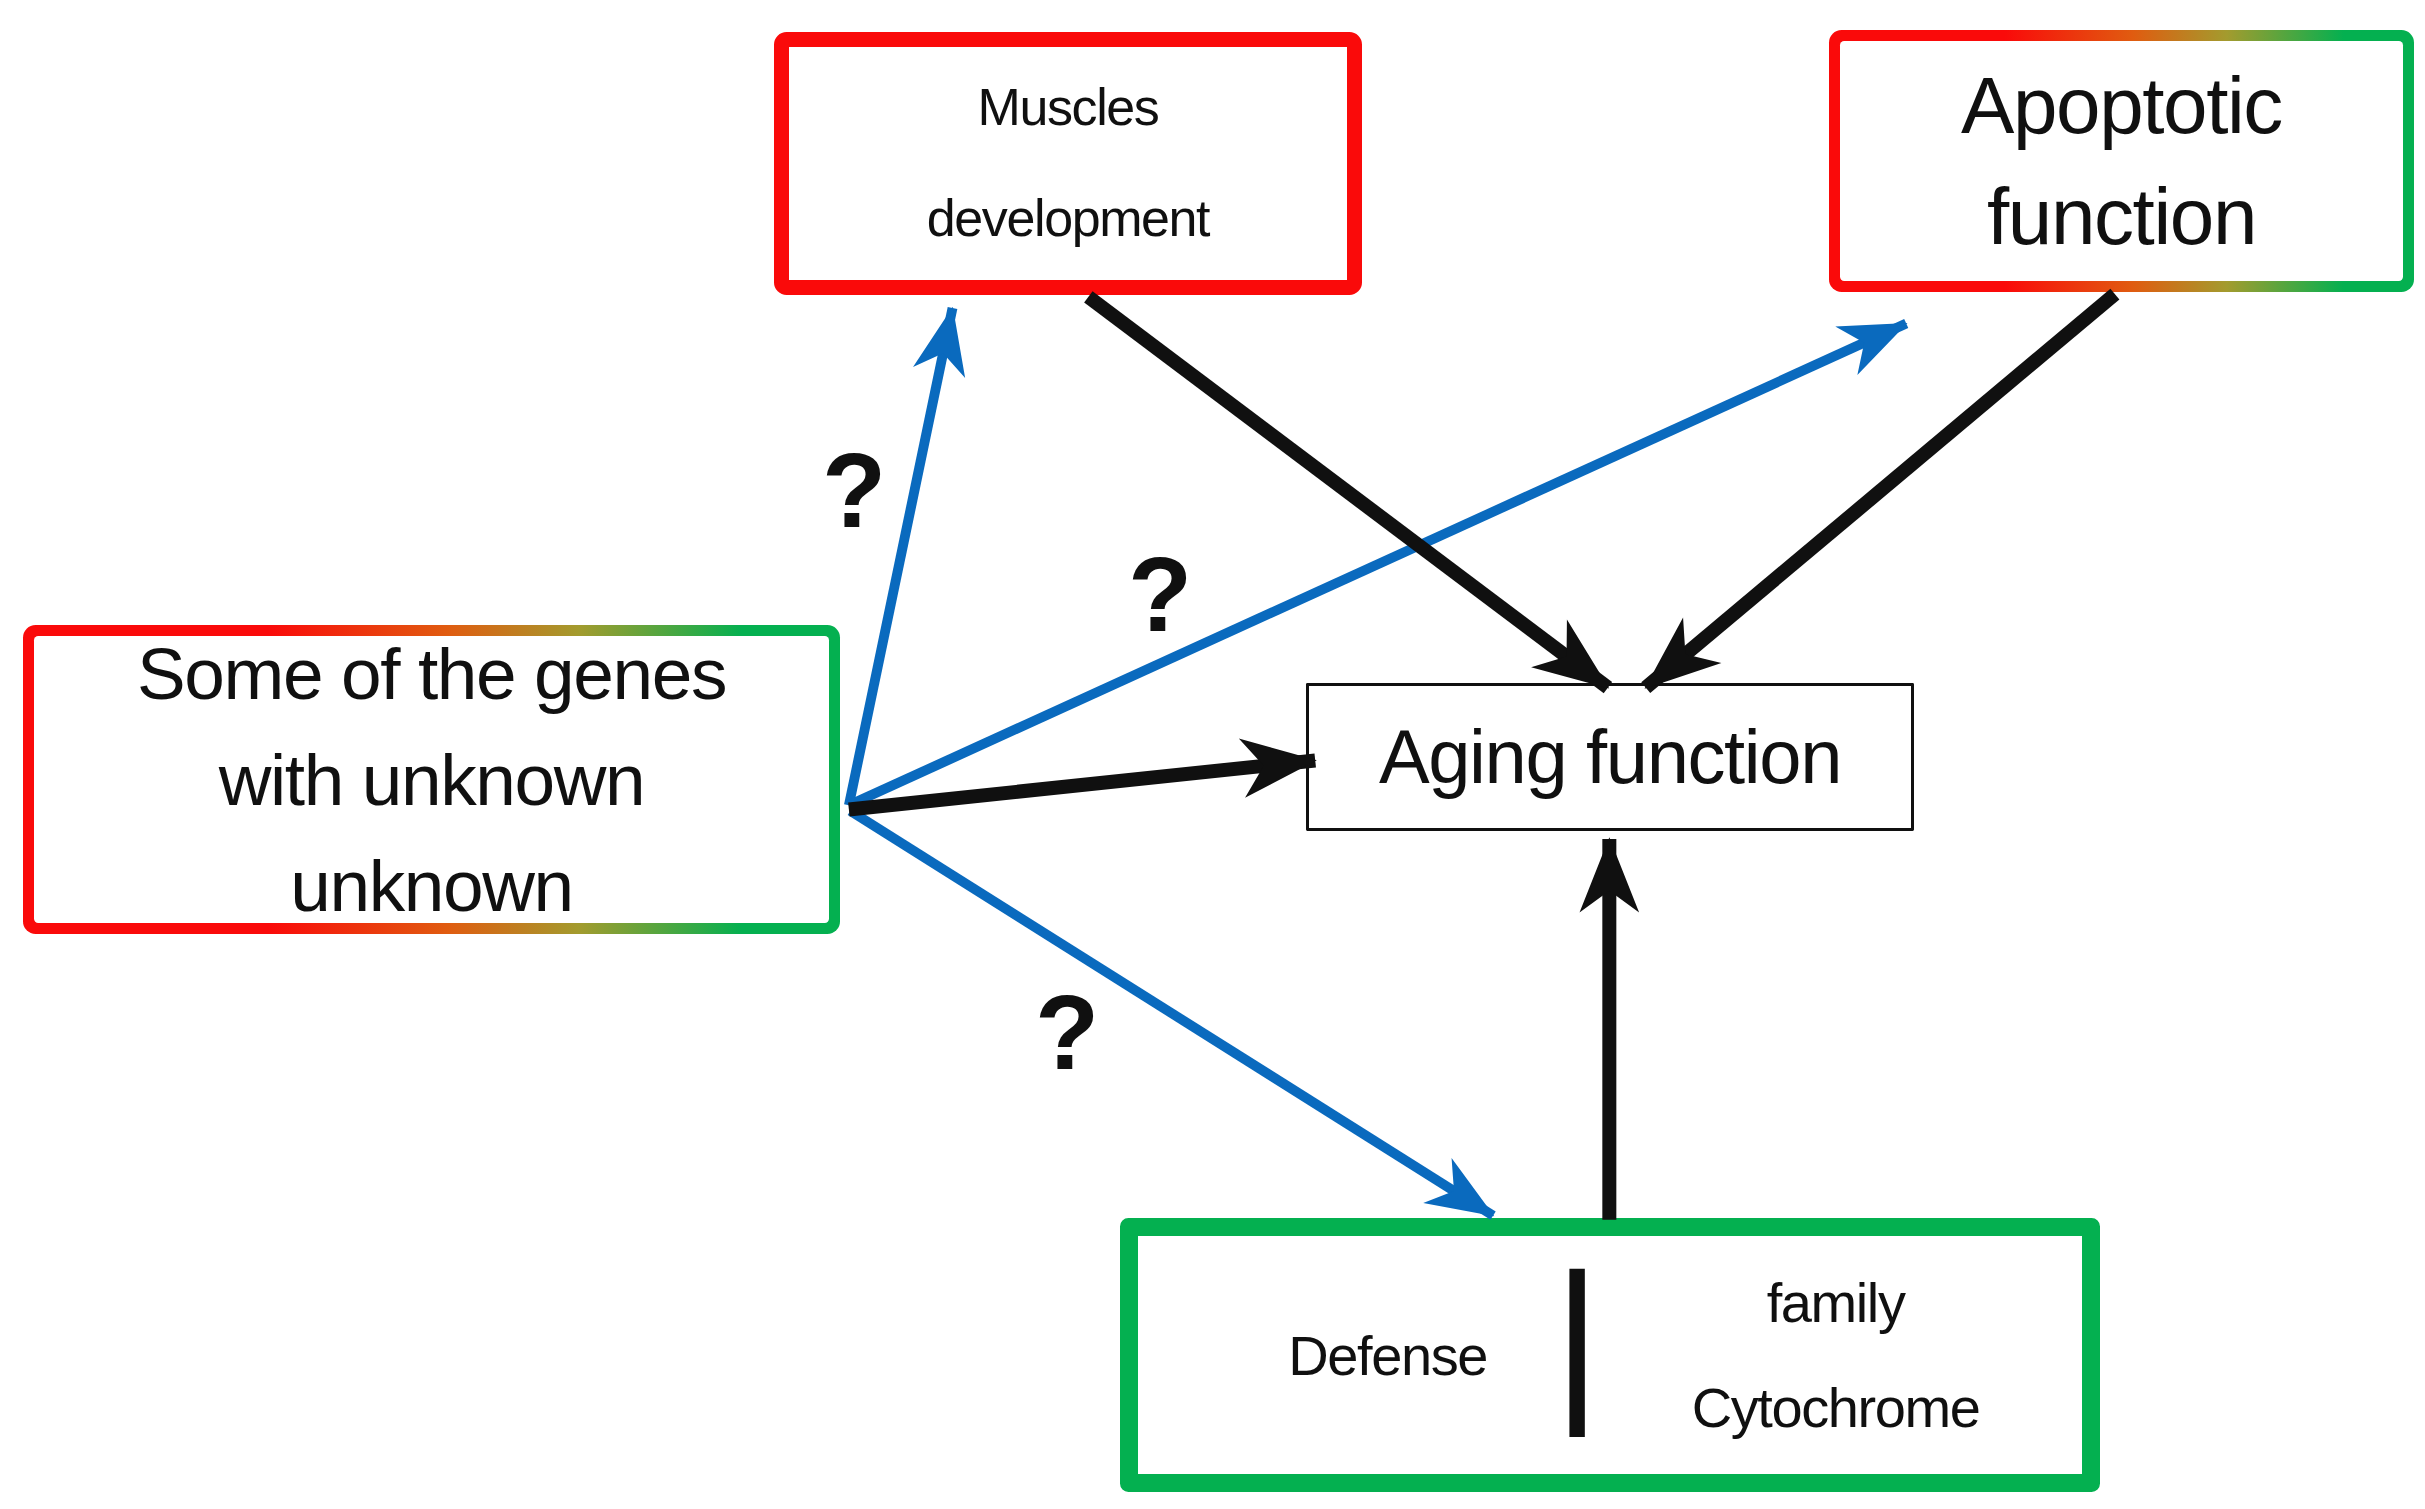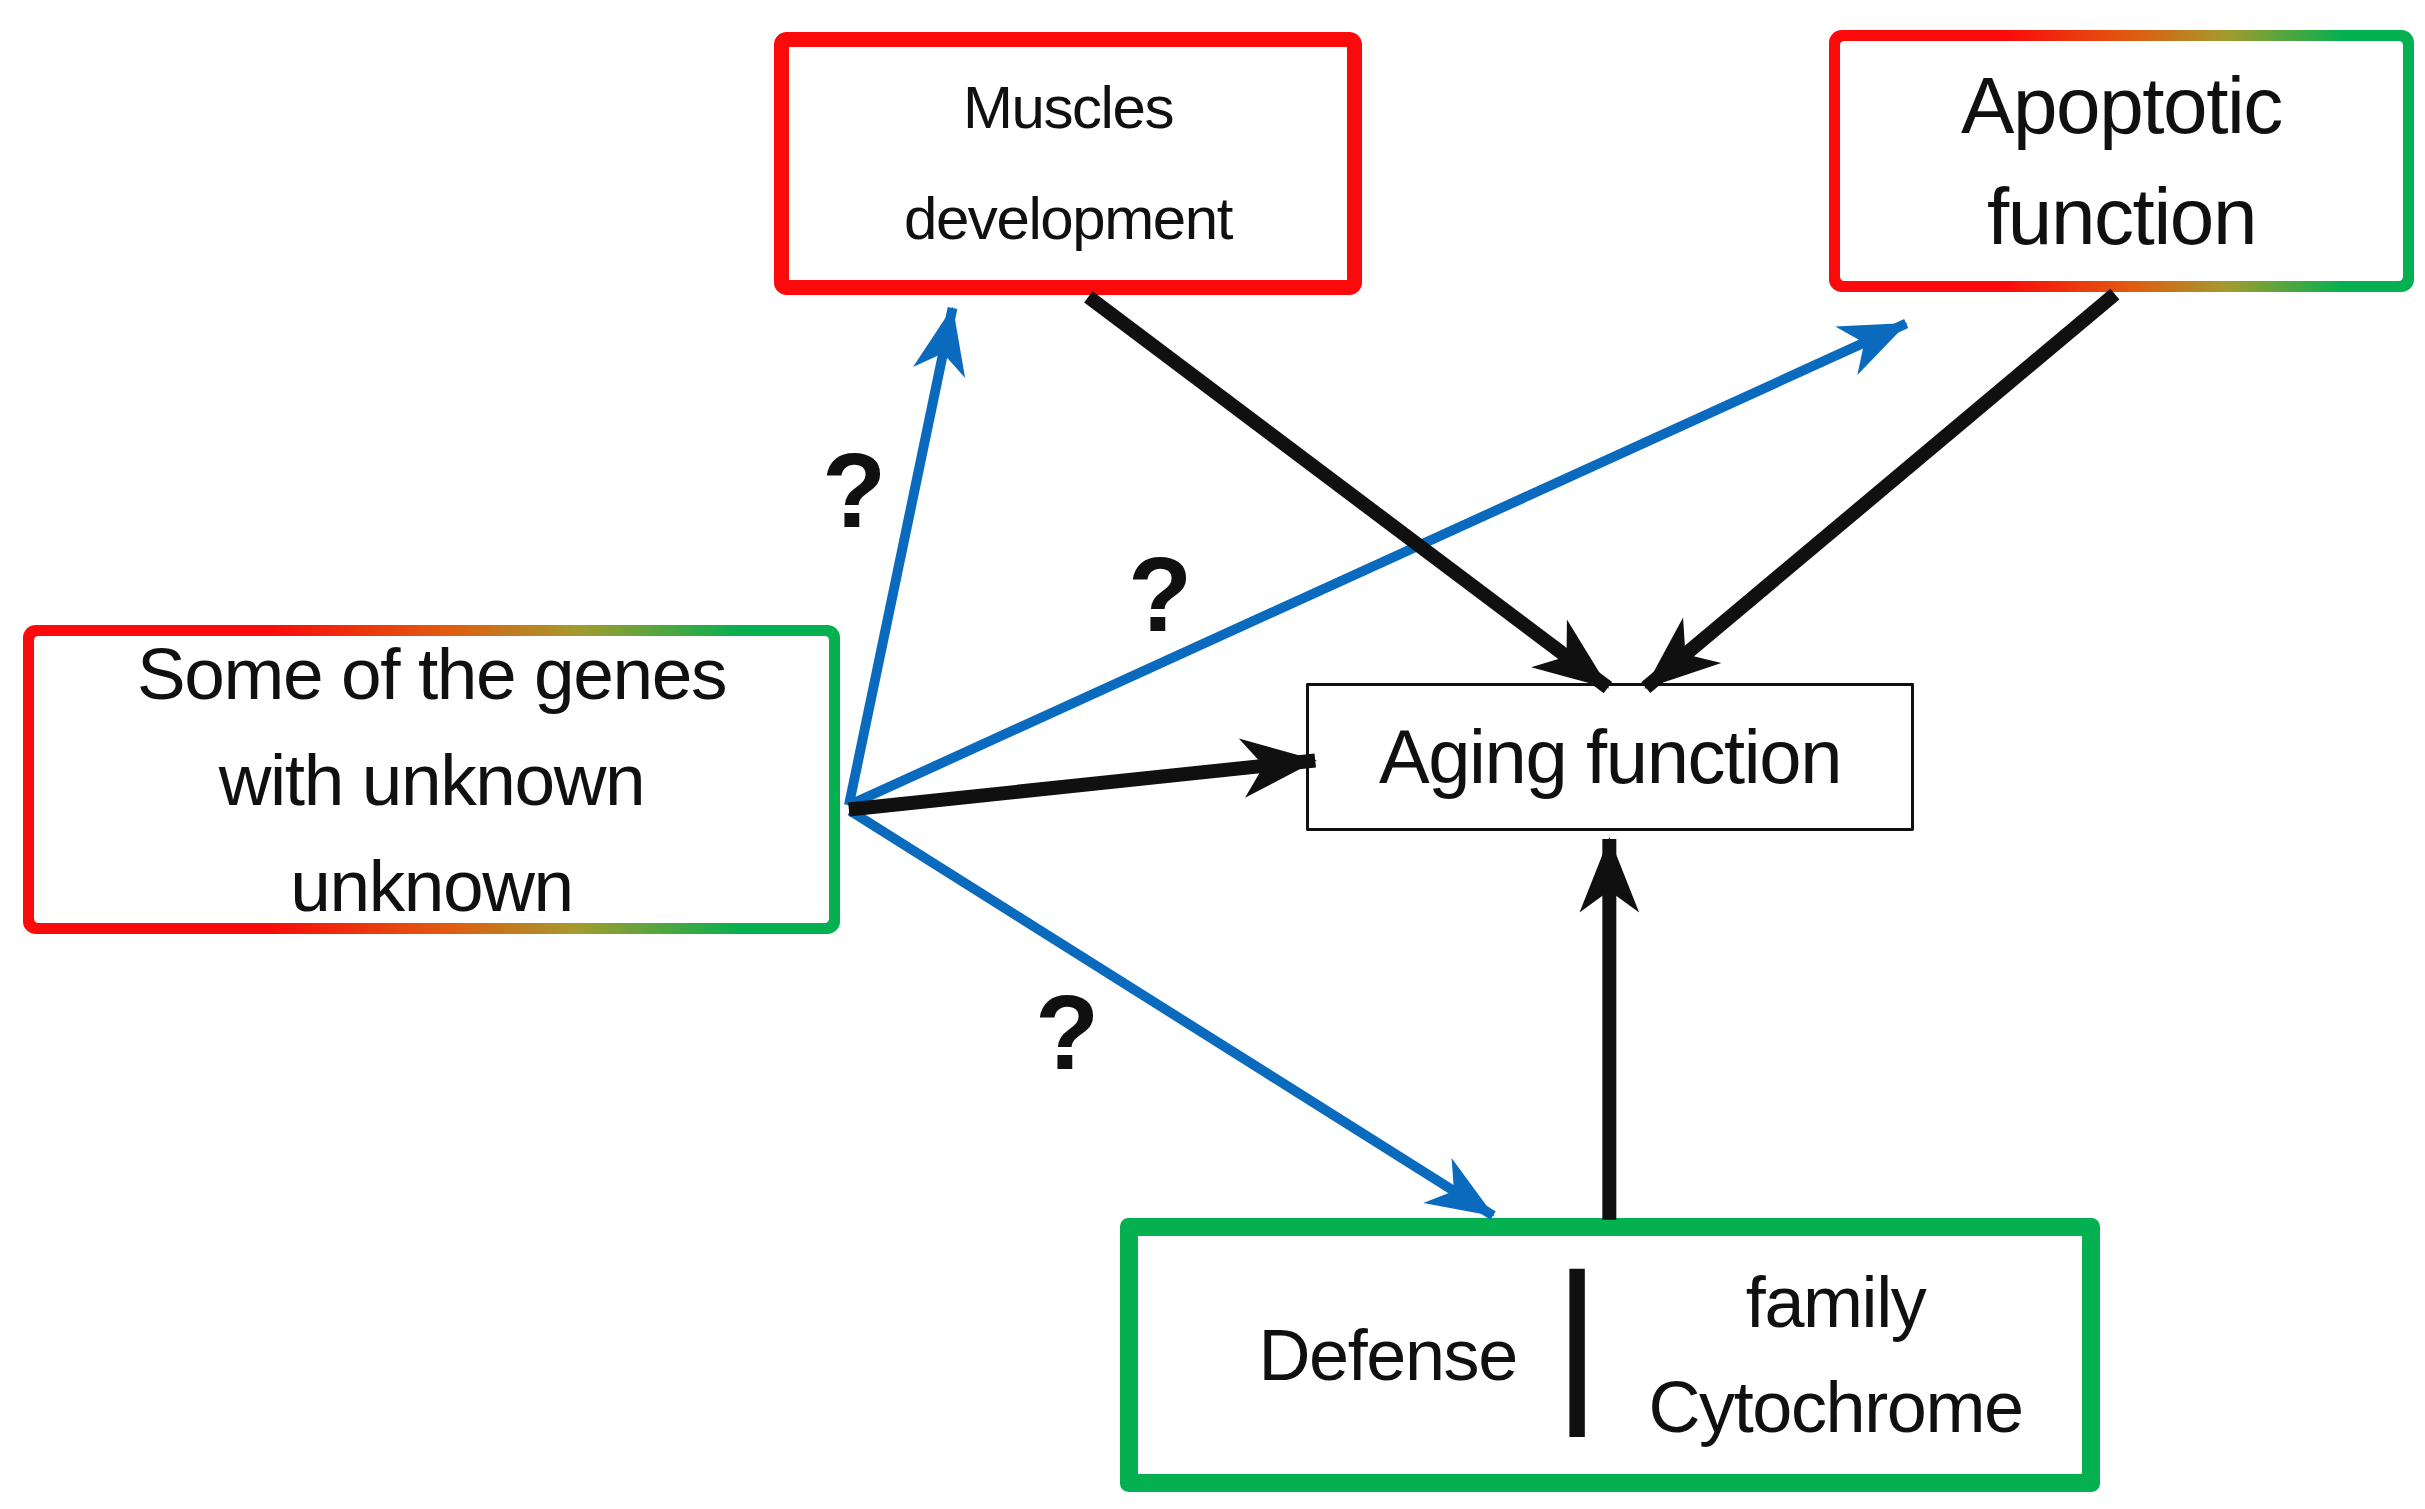--- a/index.html
+++ b/index.html
@@ -28,21 +28,21 @@
     text-align: center;
     z-index: 1;
     letter-spacing: -1.4px;
   }
   .node .line { display: block; white-space: nowrap; }
 
   #muscles-box {
     left: 774px; top: 31.5px; width: 588px; height: 263px;
     border: 15.4px solid var(--red);
     border-radius: 12.6px;
-    font-size: 60px; line-height: 111px;
+    font-size: 52px; line-height: 111px;
   }
 
   .gradbox {
     position: absolute;
     box-sizing: border-box;
     padding: 11px;
     border-radius: 12.6px;
     background: linear-gradient(90deg,
       var(--red) 0%, var(--red) 30%,
       var(--grad-orange) 52%,
@@ -74,21 +74,21 @@
     border-radius: 1.4px;
     font-size: 76px; line-height: 84px;
   }
 
   #defense-box {
     left: 1120px; top: 1218px; width: 980px; height: 274px;
     border: 18px solid var(--green);
     border-radius: 8.4px;
     flex-direction: row;
     align-items: stretch;
-    font-size: 72px; line-height: 105px; padding-left: 48px;
+    font-size: 56px; line-height: 105px; padding-left: 48px;
   }
   #defense-box .cell {
     display: flex;
     flex-direction: column;
     align-items: center;
     justify-content: center;
     text-align: center;
   }
   #defense-box .cell.left  { flex: 0 0 45%; }
   #defense-box .cell.right { flex: 1 1 auto; }

